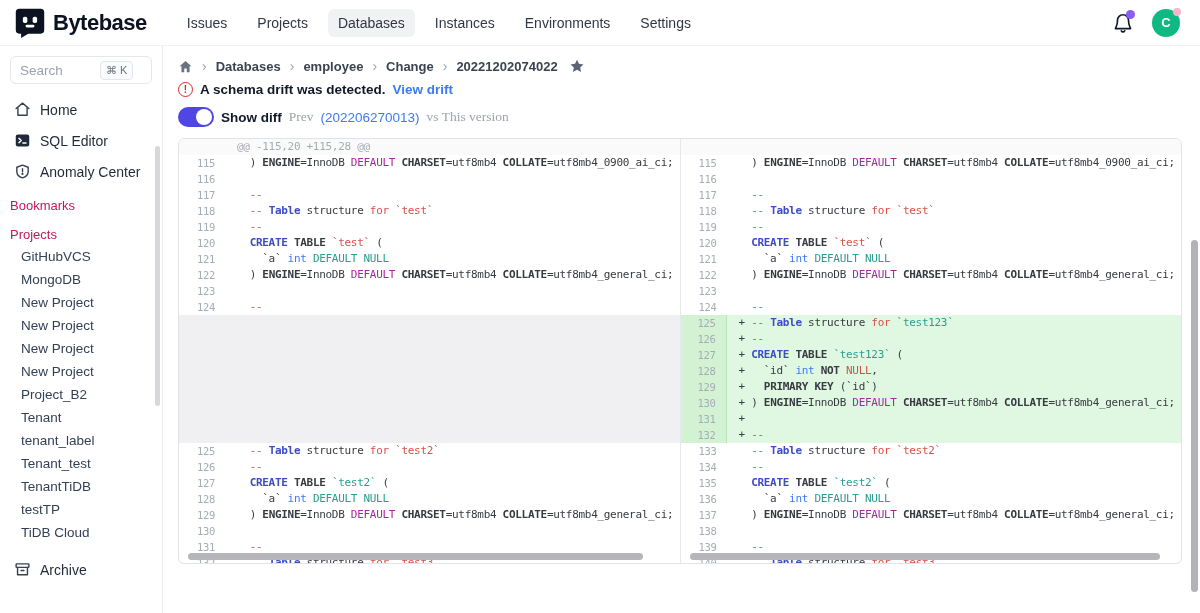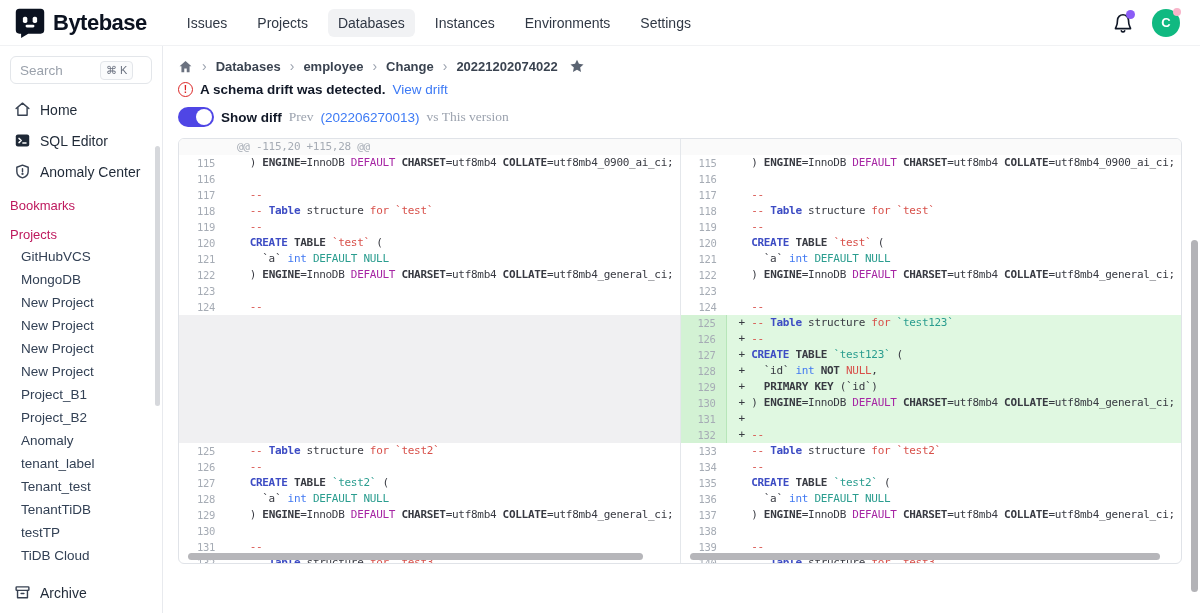--- a/index.html
+++ b/index.html
@@ -47,21 +47,21 @@
   
   .breadcrumb { display:flex; align-items:center; gap:9px; font-size:13px; font-weight:600; color:#3a4350; }
   .breadcrumb .sep { color:#9ca3af; font-weight:400; font-size:14px; }
   .crumb-home svg { width:15px; height:15px; display:block; }
   .star-icon svg { width:16px; height:16px; display:block; margin-left:2px; }
 
   .drift-alert { margin-top:8px; display:flex; align-items:center; gap:7px; font-size:13.5px; }
   .drift-icon { width:15px; height:15px; border-radius:50%; flex:none;
     display:flex; align-items:center; justify-content:center; font-size:10px; font-weight:700; }
   .drift-text { font-weight:600; color:#111827; }
-  .drift-link { font-weight:400; cursor:pointer; }
+  .drift-link { font-weight:700; cursor:pointer; }
 
   .diff-toolbar { margin-top:10px; display:flex; align-items:center; gap:7px; font-size:13.5px; }
   .toggle { width:36px; height:20px; border-radius:10px; position:relative; cursor:pointer; flex:none; }
   .toggle .knob { position:absolute; top:2px; right:2px; width:16px; height:16px; border-radius:50%; background:#fff; }
   .toggle-label { font-weight:700; color:#111827; }
   .muted { color:#9ca3af;font-family:Liberation Serif, serif; }
   .link-blue { cursor:pointer; }
 
   
   .diff-wrap { margin:11px 18px 0 0; border:1px solid #e0e3e8; border-radius:6px;
@@ -159,23 +159,22 @@
 
     <div class="section-label">Bookmarks</div>
     <div class="section-label">Projects</div>
     <div id="project-list">
         <div class="proj-item">GitHubVCS</div>
         <div class="proj-item">MongoDB</div>
         <div class="proj-item">New Project</div>
         <div class="proj-item">New Project</div>
         <div class="proj-item">New Project</div>
         <div class="proj-item">New Project</div>
-        <div class="proj-item">Project_B1</div>
         <div class="proj-item">Project_B2</div>
-        <div class="proj-item">Anomaly</div>
+        <div class="proj-item">Tenant</div>
         <div class="proj-item">tenant_label</div>
         <div class="proj-item">Tenant_test</div>
         <div class="proj-item">TenantTiDB</div>
         <div class="proj-item">testTP</div>
         <div class="proj-item">TiDB Cloud</div>
       </div>
 
     <div class="snav-item archive-row">
       <svg viewBox="0 0 24 24" fill="none" stroke="#374151" stroke-width="2" stroke-linecap="round" stroke-linejoin="round">
         <rect x="3" y="4" width="18" height="5" rx="1"></rect>

